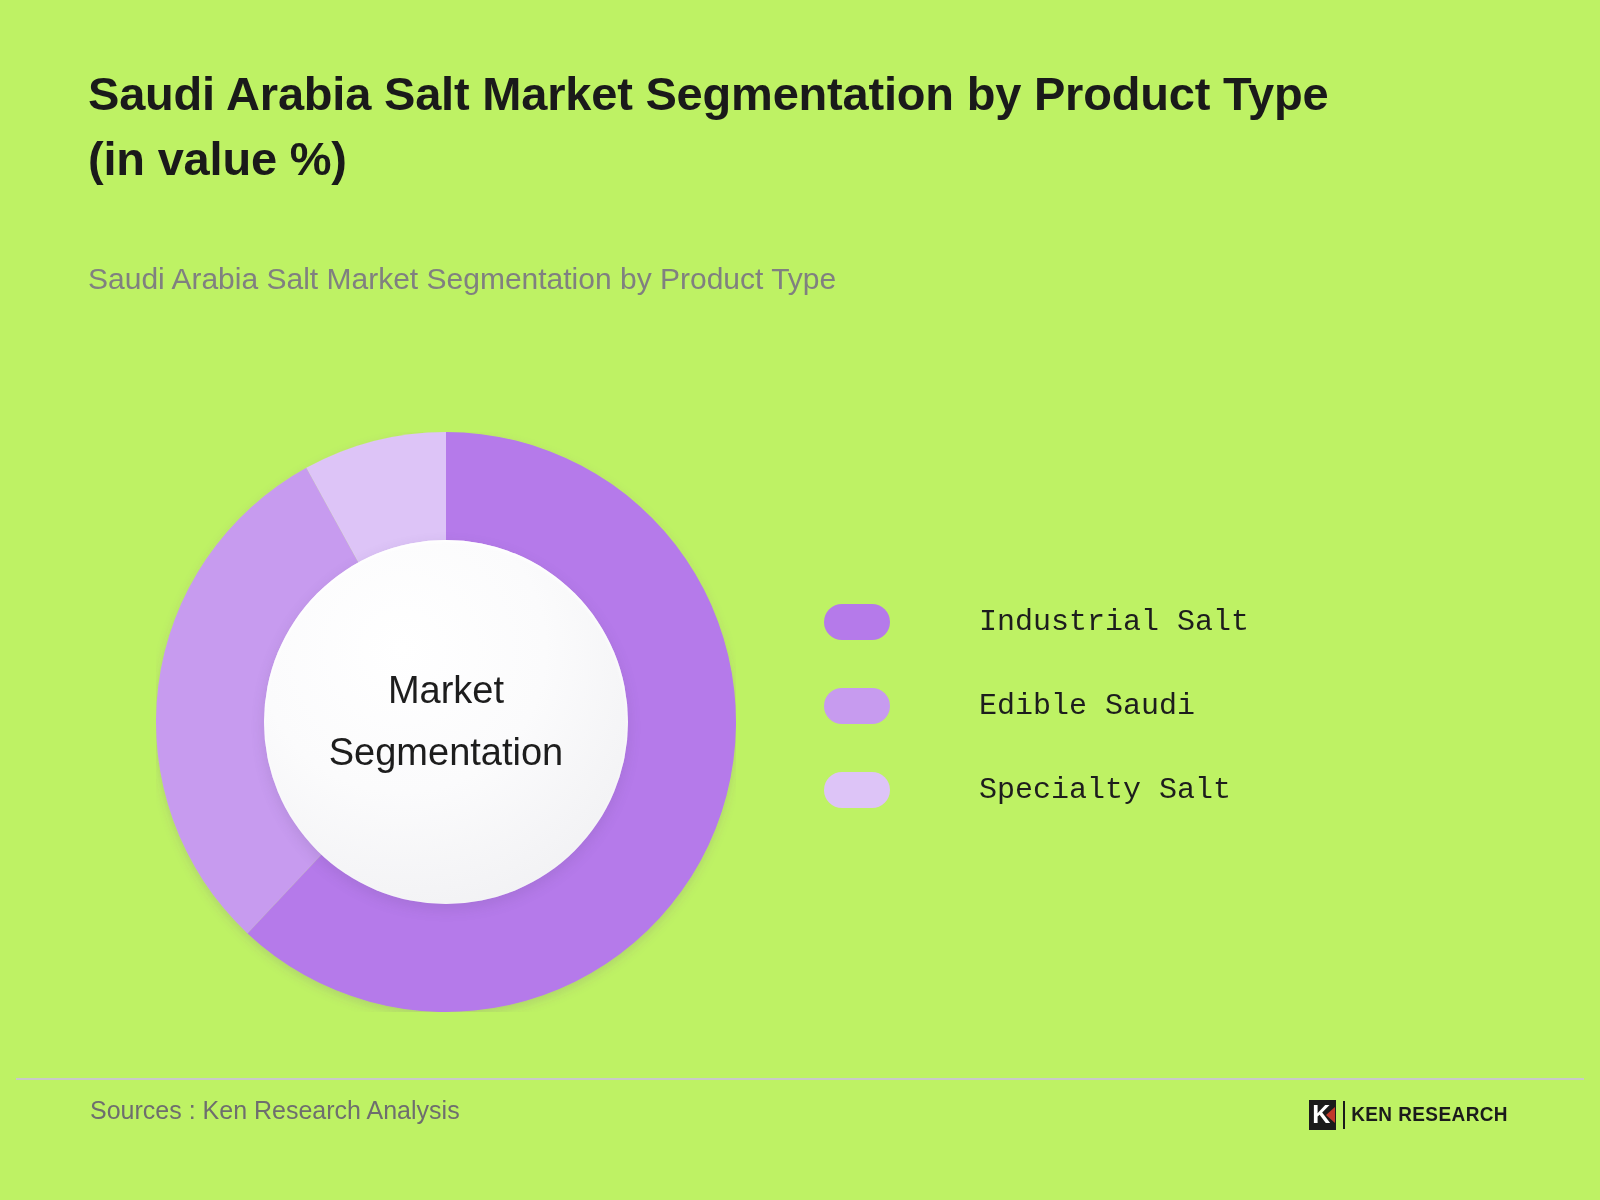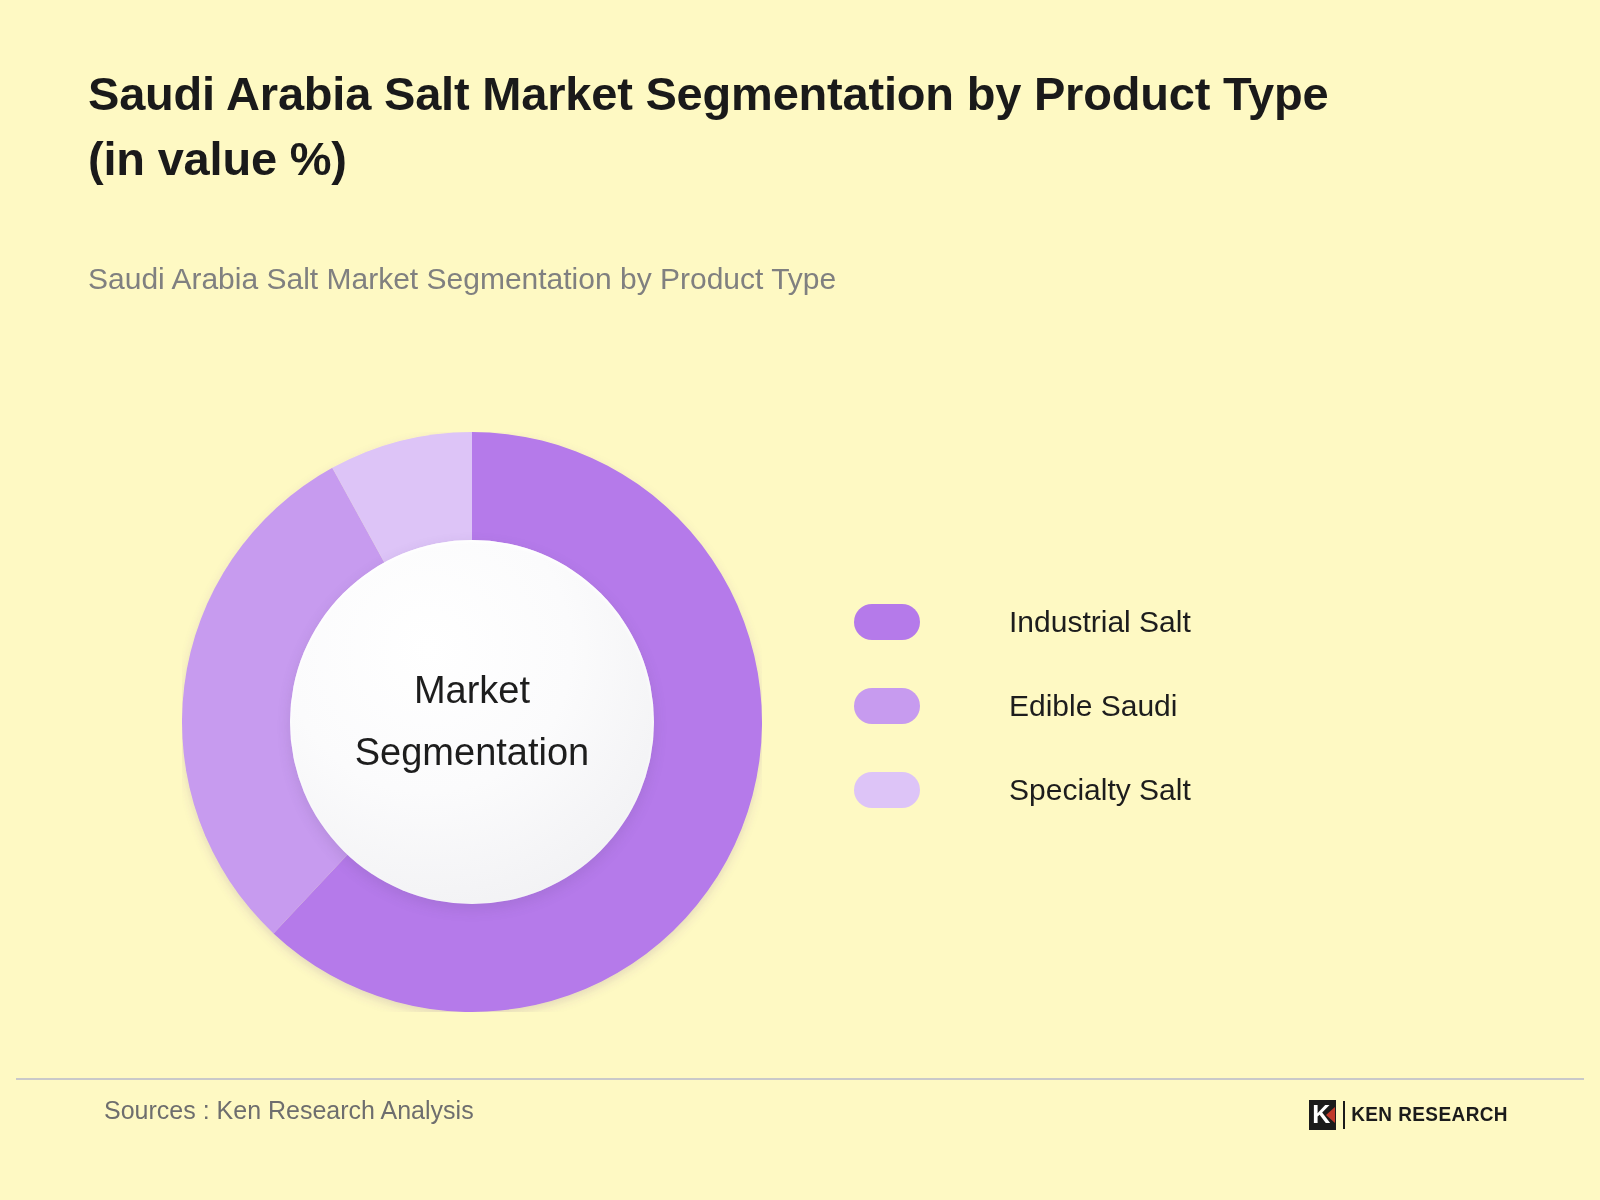--- a/index.html
+++ b/index.html
@@ -12,21 +12,21 @@
     width: 1600px;
     height: 1200px;
     font-family: "Liberation Sans", sans-serif;
     color: #231f20;
     overflow: hidden;
     position: relative;
   }
   .slide {
     position: absolute;
     inset: 0;
-    background: #fef9c3;
+    background: #bef264;
   }
 
   
   .title {
     position: absolute;
     left: 88px;
     top: 62px;
     width: 1400px;
     font-size: 47px;
     font-weight: bold;
@@ -51,21 +51,21 @@
   
   .chart-area {
     position: absolute;
     left: 0;
     top: 400px;
     width: 1600px;
     height: 640px;
   }
   .donut-wrap {
     position: absolute;
-    left: 182px;
+    left: 156px;
     top: 32px;
     width: 580px;
     height: 580px;
   }
   .donut-svg {
     display: block;
     width: 580px;
     height: 580px;
   }
   .donut-hole {
@@ -89,23 +89,24 @@
     font-size: 38px;
     line-height: 1.62;
     color: #1d1d1d;
     text-align: center;
     white-space: nowrap;
   }
 
   
   .legend {
     position: absolute;
-    left: 854px;
+    left: 824px;
     top: 180px;
     width: 520px;
+    font-family: Liberation Mono, monospace;
   }
   .legend-item {
     display: flex;
     align-items: center;
     height: 84px;
   }
   .legend-swatch {
     width: 66px;
     height: 36px;
     border-radius: 18px;
@@ -122,21 +123,21 @@
   .footer-rule {
     position: absolute;
     left: 16px;
     top: 1078px;
     width: 1568px;
     height: 2px;
     background: #c9c9c9;
   }
   .footer-source {
     position: absolute;
-    left: 104px;
+    left: 90px;
     top: 1096px;
     font-size: 25px;
     color: #6e6e6e;
     white-space: nowrap;
   }
   .brand {
     position: absolute;
     right: 92px;
     top: 1098px;
     display: flex;

